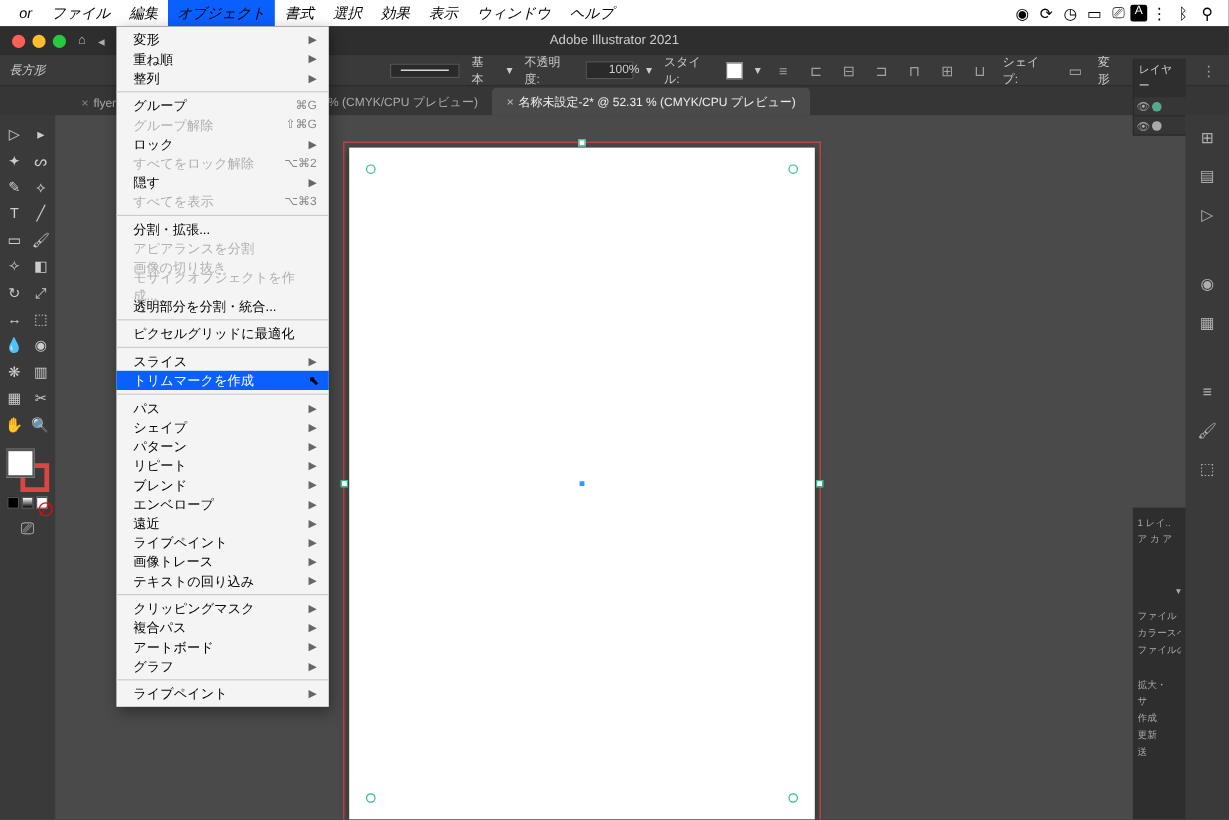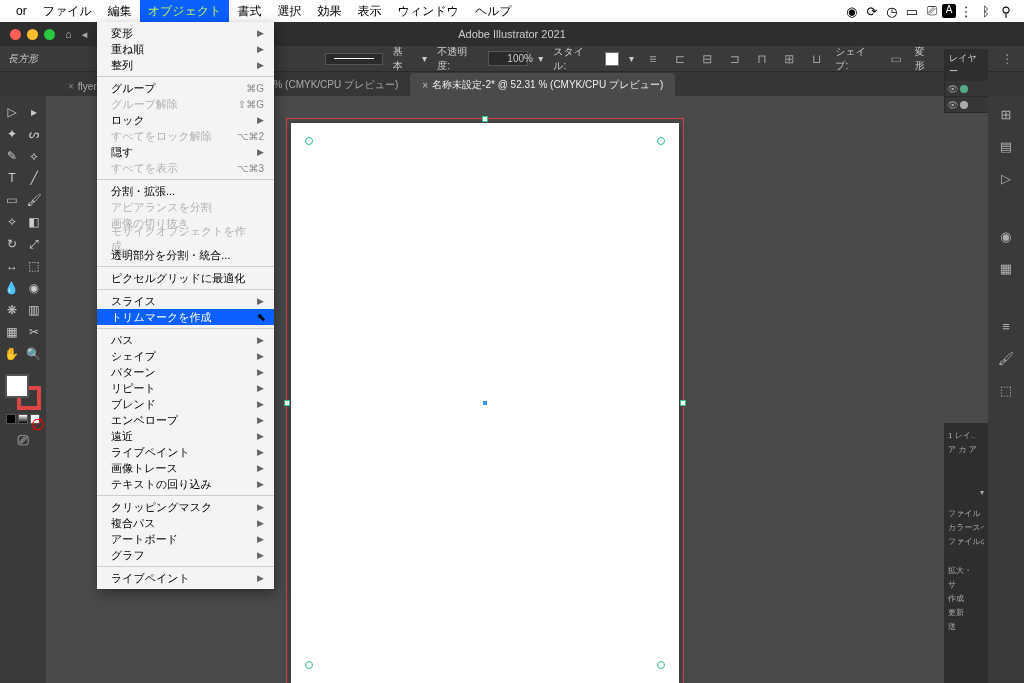--- a/index.html
+++ b/index.html
@@ -1,20 +1,20 @@
 <!DOCTYPE html>
 <html><head>
 <meta charset="utf-8">
 <style>
 * { margin: 0; padding: 0; box-sizing: border-box; font-family: -apple-system, "Hiragino Sans", sans-serif; user-select: none; }
 body { width: 1024px; height: 683px; background: #4a4a4a; overflow: hidden; position: relative; }
 
 .menubar { height: 22px; background: #fff; display: flex; align-items: center; padding: 0 8px; font-size: 12px; color: #000; }
-.menubar .menu-item { padding: 0 8px; height: 22px; display: flex; align-items: center; cursor: default; }
-.menubar .menu-item.active { background: #0a5fff; color: #bef264; text-align: center; }
+.menubar .menu-item { padding: 0 8px; height: 22px; display: flex; align-items: center; cursor: default; font-style: italic; }
+.menubar .menu-item.active { background: #0a5fff; color: #000000; text-align: center; }
 .menubar .spacer { flex: 1; }
 .menubar .sys-icon { width: 20px; display: flex; justify-content: center; font-size: 13px; }
 
 .window { position: absolute; top: 22px; left: 0; right: 0; bottom: 0; background: #3a3a3a; display: flex; flex-direction: column; }
 
 .titlebar { height: 24px; background: #2e2e2e; display: flex; align-items: center; padding: 0 10px; color: #ccc; font-size: 11px; }
 .titlebar .dots { display: flex; gap: 6px; margin-right: 10px; }
 .titlebar .dot { width: 11px; height: 11px; border-radius: 50%; }
 .titlebar .dot.r { background: #ff5f57; }
 .titlebar .dot.y { background: #febc2e; }

